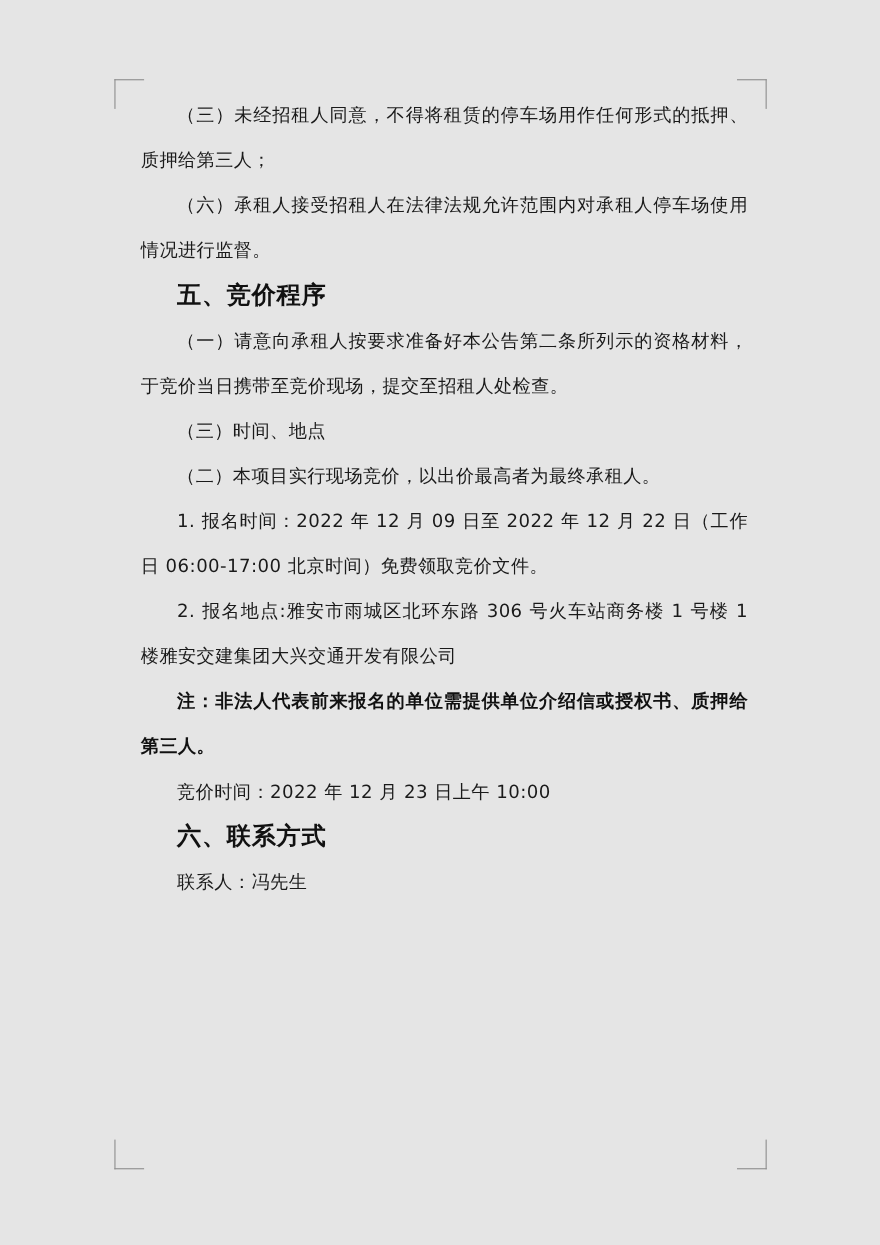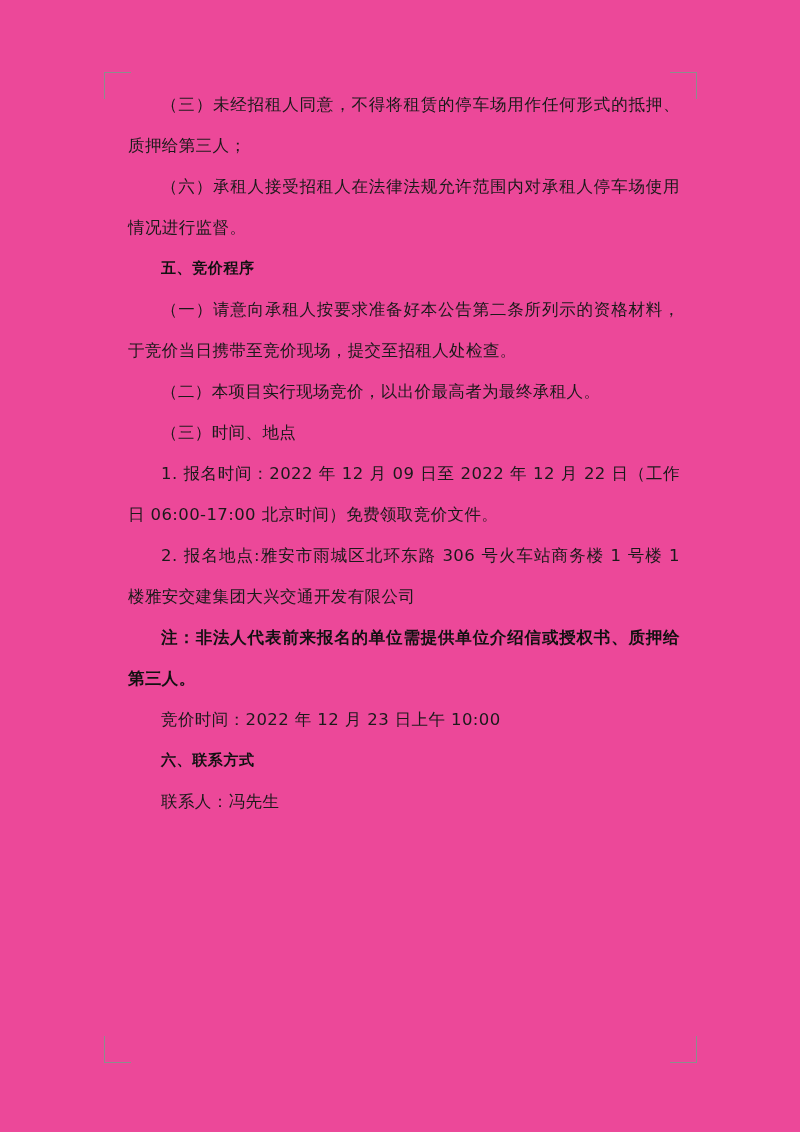--- a/index.html
+++ b/index.html
@@ -4,21 +4,21 @@
 <style>
   html, body {
     margin: 0;
     padding: 0;
     background: #ffffff;
   }
   .page {
     position: relative;
     width: 800px;
     height: 1132px;
-    background: #ec4899;
+    background: #e5e5e5;
     font-family: "DejaVu Sans", "Liberation Sans", sans-serif;
     overflow: hidden;
   }
   
   .crop {
     position: absolute;
     width: 26px;
     height: 26px;
     border-color: #8d8d8d;
     border-style: solid;
@@ -42,21 +42,21 @@
     text-align: justify;
     text-justify: inter-ideograph;
     letter-spacing: 0.4px;
     margin: 0;
     white-space: pre-wrap;
   }
   .indent2 {
     text-indent: 33px;
   }
   .heading {
-    font-size: 15px;
+    font-size: 22px;
     line-height: 41px;
     font-weight: bold;
     color: #111111;
     text-indent: 33px;
     letter-spacing: 0.6px;
     margin: 0;
   }
   .bold-note {
     font-weight: bold;
     color: #111111;
@@ -72,22 +72,22 @@
   <div class="crop bl"></div>
   <div class="crop br"></div>
 
   <div class="content">
     <p class="para indent2">（三）未经招租人同意，不得将租赁的停车场用作任何形式的抵押、质押给第三人；</p>
     <p class="para indent2">（六）承租人接受招租人在法律法规允许范围内对承租人停车场使用情况进行监督。</p>
 
     <p class="heading">五、竞价程序</p>
 
     <p class="para indent2">（一）请意向承租人按要求准备好本公告第二条所列示的资格材料，于竞价当日携带至竞价现场，提交至招租人处检查。</p>
+    <p class="para indent2">（三）时间、地点</p>
     <p class="para indent2">（二）本项目实行现场竞价，以出价最高者为最终承租人。</p>
-    <p class="para indent2">（三）时间、地点</p>
 
     <p class="para indent2">1. 报名时间：2022 年 12 月 09 日至 2022 年 12 月 22 日（工作日 06:00-17:00 北京时间）免费领取竞价文件。</p>
     <p class="para indent2">2. 报名地点:雅安市雨城区北环东路 306 号火车站商务楼 1 号楼 1 楼雅安交建集团大兴交通开发有限公司</p>
 
     <p class="para indent2 bold-note">注：非法人代表前来报名的单位需提供单位介绍信或授权书、质押给第三人。</p>
 
     <p class="para indent2">竞价时间：2022 年 12 月 23 日上午 10:00</p>
 
     <p class="heading">六、联系方式</p>
 

